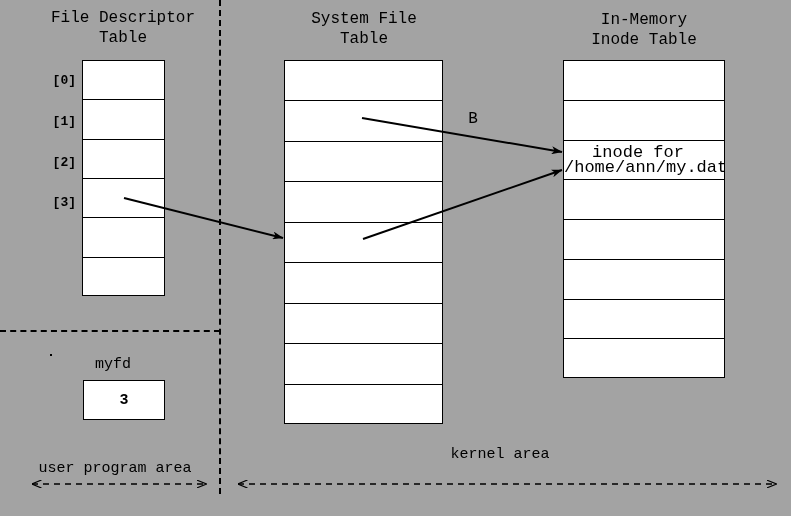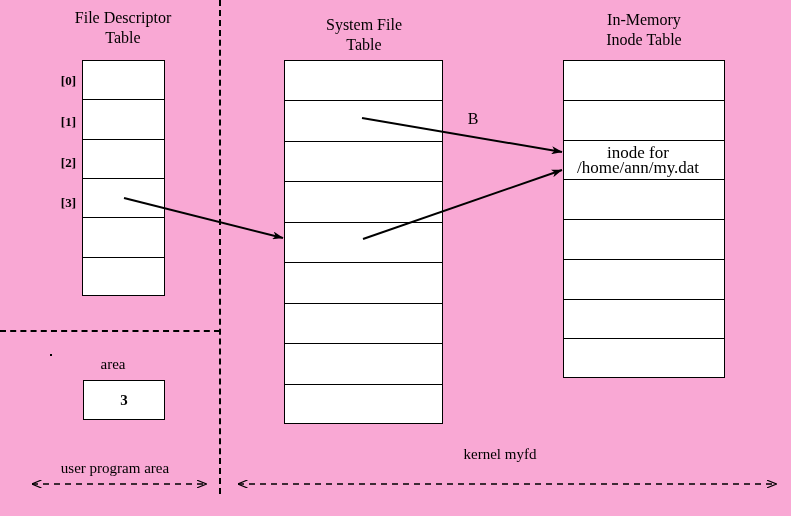--- a/index.html
+++ b/index.html
@@ -4,23 +4,23 @@
 <style>
   html, body {
     margin: 0;
     padding: 0;
     background: #ffffff;
   }
   #canvas {
     position: relative;
     width: 791px;
     height: 516px;
-    background: #f9a8d4;
+    background: #a3a3a3;
     overflow: hidden;
-    font-family: Liberation Serif, serif;
+    font-family: Liberation Mono, monospace;
     color: #000000;
   }
   .title {
     position: absolute;
     text-align: center;
     font-size: 16px;
     line-height: 20px;
     color: #000;
     white-space: pre-line;
   }
@@ -102,21 +102,21 @@
     pointer-events: none;
   }
 </style>
 </head>
 <body>
 
 <div id="canvas">
 
   <div class="title" style="left:33px; top:8px; width:180px;">File Descriptor
 Table</div>
-  <div class="title" style="left:274px; top:15px; width:180px;">System File
+  <div class="title" style="left:274px; top:9px; width:180px;">System File
 Table</div>
   <div class="title" style="left:554px; top:10px; width:180px;">In-Memory
 Inode Table</div>
 
   <div class="tbl" style="left:82px; top:60px; width:83px; height:236px;">
     <div class="cell" style="height:39.33px;">
       <div class="ctext"></div>
     </div>
     <div class="cell" style="height:39.33px;">
       <div class="ctext"></div>
@@ -192,30 +192,30 @@
     </div>
     <div class="cell" style="height:39.75px;">
       <div class="ctext"></div>
     </div>
     <div class="cell" style="height:39.75px;">
       <div class="ctext"></div>
     </div>
   </div>
 
   <div class="dot" style="left:50px; top:354px;"></div>
-  <div class="varname" style="left:53px; top:356px; width:120px;">area</div>
+  <div class="varname" style="left:53px; top:356px; width:120px;">myfd</div>
   <div class="varbox" style="left:83px; top:380px; width:82px; height:40px;">
     <div class="val">3</div>
   </div>
 
   <div class="vdash" style="left:219px; top:0px; height:494px;"></div>
   <div class="hdash" style="left:0px; top:330px; width:220px;"></div>
 
   <div class="areaLabel" style="left:20px; top:460px; width:190px;">user program area</div>
-  <div class="areaLabel" style="left:400px; top:446px; width:200px;">kernel myfd</div>
+  <div class="areaLabel" style="left:400px; top:446px; width:200px;">kernel area</div>
 
   <div class="arrowLabel" style="left:455px; top:110px; width:36px;">B</div>
 
   <svg class="overlay" viewBox="0 0 791 516">
     <defs>
       <marker id="ah" markerWidth="11" markerHeight="8" refX="10.5" refY="4" orient="auto" markerUnits="userSpaceOnUse">
         <path d="M0,0 L11,4 L0,8 L3,4 Z" fill="#000"></path>
       </marker>
       <marker id="ahOpenEnd" markerWidth="10" markerHeight="8" refX="9.5" refY="4" orient="auto" markerUnits="userSpaceOnUse">
         <path d="M0,0 L10,4 L0,8" fill="none" stroke="#000" stroke-width="1.2"></path>

